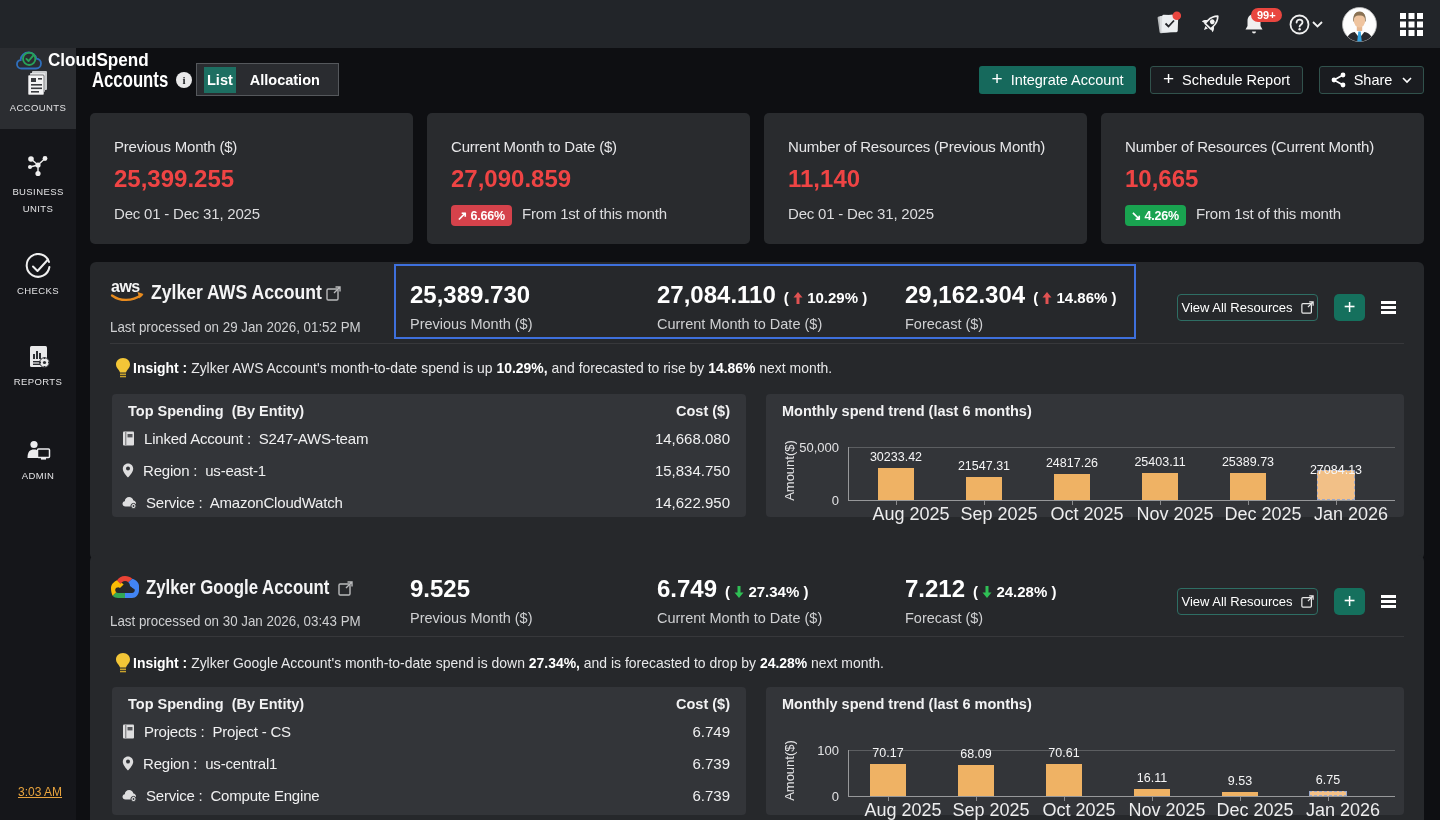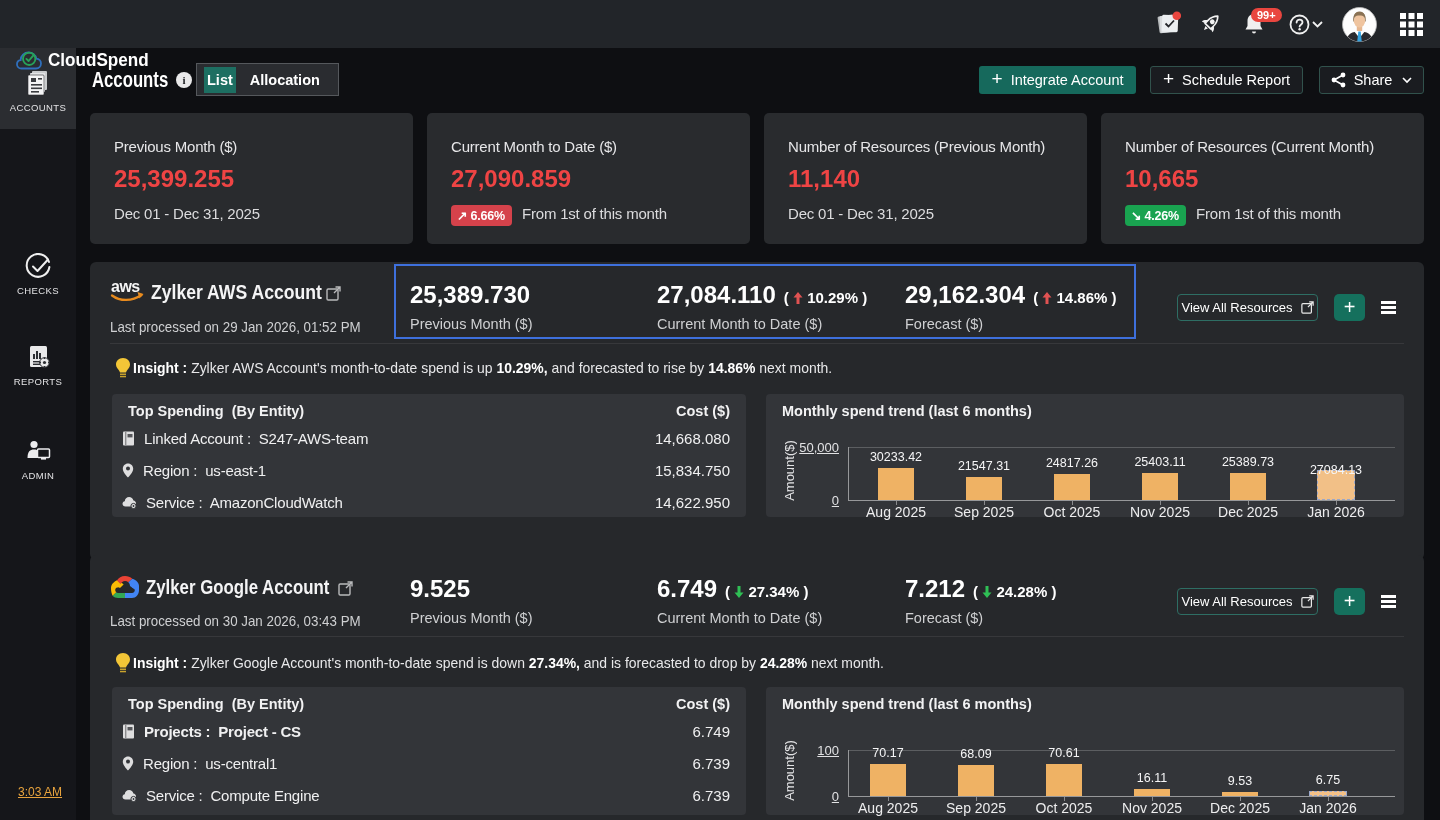--- a/index.html
+++ b/index.html
@@ -57,29 +57,29 @@
 .sep { position:absolute; left:20px; width:1294px; height:1px; background:#37383b; }
 .insight { position:absolute; left:43px; font-size:15px; color:#e8e8ea; transform:scaleX(0.93); transform-origin:left center; white-space:nowrap; }
 .insight b { color:#fff; }
 .panel { position:absolute; background:#333539; border-radius:4px; height:123px; }
 .ptitle { position:absolute; top:9px; left:16px; font-size:14.5px; font-weight:700; color:#f2f2f3; }
 .pcost { position:absolute; top:9px; right:16px; font-size:14.5px; font-weight:700; color:#f2f2f3; }
 .prow { position:absolute; left:10px; font-size:15px; color:#f0f0f1; font-weight:400; display:flex; align-items:center; letter-spacing:-0.2px; }
 .prow svg { margin-right:9px; }
 .pval { position:absolute; right:16px; font-size:15px; color:#f0f0f1; }
 .amtlab { position:absolute; color:#e2e2e4; font-size:13px; transform:rotate(-90deg); transform-origin:center; white-space:nowrap; }
-.ylab { position:absolute; color:#e2e2e4; font-size:13px; text-align:right; width:40px;text-decoration:underline; }
+.ylab { position:absolute; color:#e2e2e4; font-size:13px; text-align:right; width:40px; }
 .gline { position:absolute; height:1px; background:#5c5e61; }
 .vline { position:absolute; width:1px; background:#97989a; }
 .tick { position:absolute; width:1px; height:4px; background:#8a8b8d; }
 .bline { position:absolute; height:1px; background:#97989a; }
 .bar { position:absolute; background:#efb264; }
 .bar.sel { border:1px dashed #9aa7c9; background:#f2c087; }
 .bval { position:absolute; color:#f5f5f6; font-size:12.5px; text-align:center; width:80px; }
-.xlab { position:absolute; color:#ededee; font-size:14px; text-align:center; width:90px; }
+.xlab { position:absolute; color:#ededee; font-size:18px; text-align:center; width:90px;margin-left:15px; }
 </style>
 </head>
 <body>
 
 <div id="topbar">
   <div id="logo">
     <svg width="26" height="24" viewBox="0 0 26 24">
       <path d="M5.5 20.5 C2.5 20.5 1 18.5 1 16.2 C1 14 2.6 12.4 4.6 12.1 C4.6 7.6 8.3 4.5 12.6 4.5 C16.4 4.5 19.6 7 20.4 10.6 C22.9 10.9 25 12.9 25 15.6 C25 18.3 22.8 20.5 20 20.5 Z" fill="none" stroke="#2f6fbc" stroke-width="1.8"></path>
       <circle cx="13.2" cy="10.8" r="6.2" fill="none" stroke="#27a35a" stroke-width="1.9"></circle>
       <path d="M10.4 10.9 L12.6 13 L17.6 7.2" fill="none" stroke="#27a35a" stroke-width="1.9" stroke-linecap="round" stroke-linejoin="round"></path>
@@ -171,20 +171,38 @@
       <rect x="9" y="3" width="15" height="19" rx="1" fill="#caccce"></rect>
       <rect x="7" y="5" width="15" height="19" rx="1" fill="#e4e5e7"></rect>
       <rect x="5" y="7" width="16" height="20" rx="1" fill="#f4f4f5" stroke="#2b2d31" stroke-width="0.6"></rect>
       <rect x="8" y="10" width="5" height="4" fill="#3a3c40"></rect>
       <rect x="15" y="10" width="4" height="1.6" fill="#3a3c40"></rect>
       <rect x="8" y="16" width="11" height="1.6" fill="#3a3c40"></rect>
       <rect x="8" y="19.5" width="11" height="1.6" fill="#3a3c40"></rect>
       <rect x="8" y="23" width="8" height="1.6" fill="#3a3c40"></rect>
     </svg>
     ACCOUNTS
+  </div>
+  <div class="snav" style="top:102px;line-height:1.75;">
+    <svg width="30" height="30" viewBox="0 0 30 30">
+      <g fill="#eee">
+        <circle cx="15" cy="15" r="2.6"></circle>
+        <circle cx="8" cy="9" r="2.8"></circle>
+          <circle cx="22" cy="8.5" r="2.4"></circle>
+        <circle cx="7" cy="17" r="2"></circle>
+          <circle cx="15" cy="23.5" r="2.6"></circle>
+      </g>
+      <g stroke="#eee" stroke-width="1.4">
+        <line x1="15" y1="15" x2="8" y2="9"></line>
+          <line x1="15" y1="15" x2="22" y2="8.5"></line>
+        <line x1="15" y1="15" x2="7" y2="17"></line>
+          <line x1="15" y1="15" x2="15" y2="23.5"></line>
+      </g>
+    </svg>
+    BUSINESS<br>UNITS
   </div>
   <div class="snav" style="top:205px;">
     <svg width="28" height="28" viewBox="0 0 28 28">
       <path d="M25 9 A 11.4 11.4 0 1 0 25.4 14" fill="none" stroke="#efefef" stroke-width="2" stroke-linecap="round"></path>
       <path d="M9 13.5 L13.5 18 L24 6.5" fill="none" stroke="#efefef" stroke-width="2" stroke-linecap="round" stroke-linejoin="round"></path>
     </svg>
     CHECKS
   </div>
   <div class="snav" style="top:294px;">
     <svg width="30" height="30" viewBox="0 0 30 30">
@@ -423,21 +441,21 @@
   <svg class="abs" style="left:25px;top:98px;" width="16" height="21" viewBox="0 0 16 21">
     <path d="M8 0 C3.6 0 1 3 1 6.5 C1 9 2.5 10.5 3.5 11.8 C4.3 12.8 4.8 13.6 5 14.5 L11 14.5 C11.2 13.6 11.7 12.8 12.5 11.8 C13.5 10.5 15 9 15 6.5 C15 3 12.4 0 8 0 Z" fill="#f3c637"></path>
     <rect x="5" y="15.5" width="6" height="1.5" fill="#caa32c"></rect>
     <rect x="5" y="17.8" width="6" height="1.5" fill="#caa32c"></rect>
   </svg>
   <div class="insight" style="top:99px;"><b>Insight : </b>Zylker Google Account's month-to-date spend is down <b>27.34%,</b> and is forecasted to drop by <b>24.28%</b> next month.</div>
 
   <div class="panel" style="left:22px;top:132px;width:634px;height:128px;">
     <div class="ptitle">Top Spending&nbsp; (By Entity)</div>
     <div class="pcost">Cost ($)</div>
-    <div class="prow" style="top:36px;font-weight:bold;">
+    <div class="prow" style="top:36px;">
       <svg width="13" height="15" viewBox="0 0 13 15">
           <rect x="1" y="0.5" width="11" height="14" rx="1" fill="#dededf"></rect>
           <rect x="3" y="0.5" width="1.4" height="14" fill="#8b8b8d"></rect>
           <rect x="5.5" y="3" width="5" height="3.4" fill="#55565a"></rect>
         </svg>
       Projects :&nbsp; Project - CS
     </div>
     <div class="pval" style="top:36px;">6.749</div>
     <div class="prow" style="top:68px;">
       <svg width="12" height="15" viewBox="0 0 12 15">

